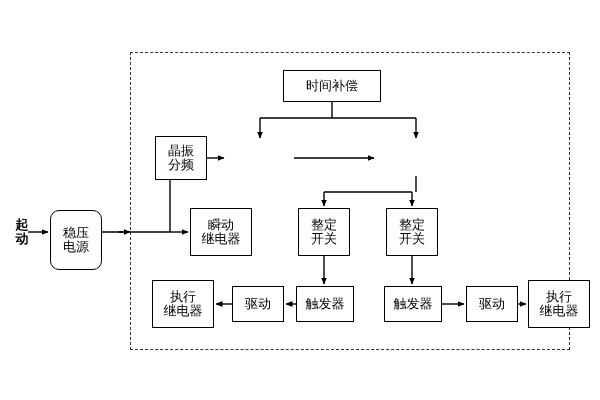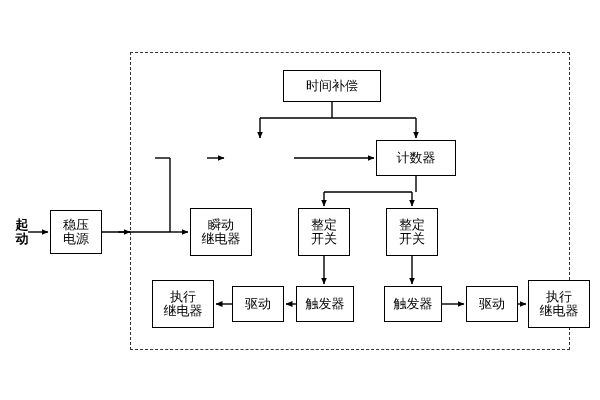--- a/index.html
+++ b/index.html
@@ -114,22 +114,23 @@
       <line x1="442" y1="304" x2="464" y2="304" marker-end="url(#arrow)"></line>
 
       <line x1="518" y1="304" x2="526" y2="304" marker-end="url(#arrow)"></line>
     </g>
   </svg>
 
   <div class="label-plain" id="start-label" style="left:4px; top:210px; width:36px; height:44px;">起
 动</div>
 
   <div class="node" style="left: 283px; top: 70px; width: 98px; height: 32px;">时间补偿</div>
-  <div class="node" style="left: 376px; top: 140px; width: 80px; height: 36px;">计数器</div>
-  <div class="node" style="left: 50px; top: 210px; width: 52px; height: 44px;">稳压
+  <div class="node" style="left: 155px; top: 136px; width: 52px; height: 44px;">晶振
+分频</div>
+  <div class="node" style="left: 50px; top: 210px; width: 52px; height: 60px; border-radius: 9px;">稳压
 电源</div>
   <div class="node" style="left: 190px; top: 208px; width: 62px; height: 48px;">瞬动
 继电器</div>
   <div class="node" style="left: 298px; top: 208px; width: 52px; height: 48px;">整定
 开关</div>
   <div class="node" style="left: 386px; top: 208px; width: 52px; height: 48px;">整定
 开关</div>
   <div class="node" style="left: 152px; top: 280px; width: 62px; height: 48px;">执行
 继电器</div>
   <div class="node" style="left: 232px; top: 286px; width: 52px; height: 36px;">驱动</div>

